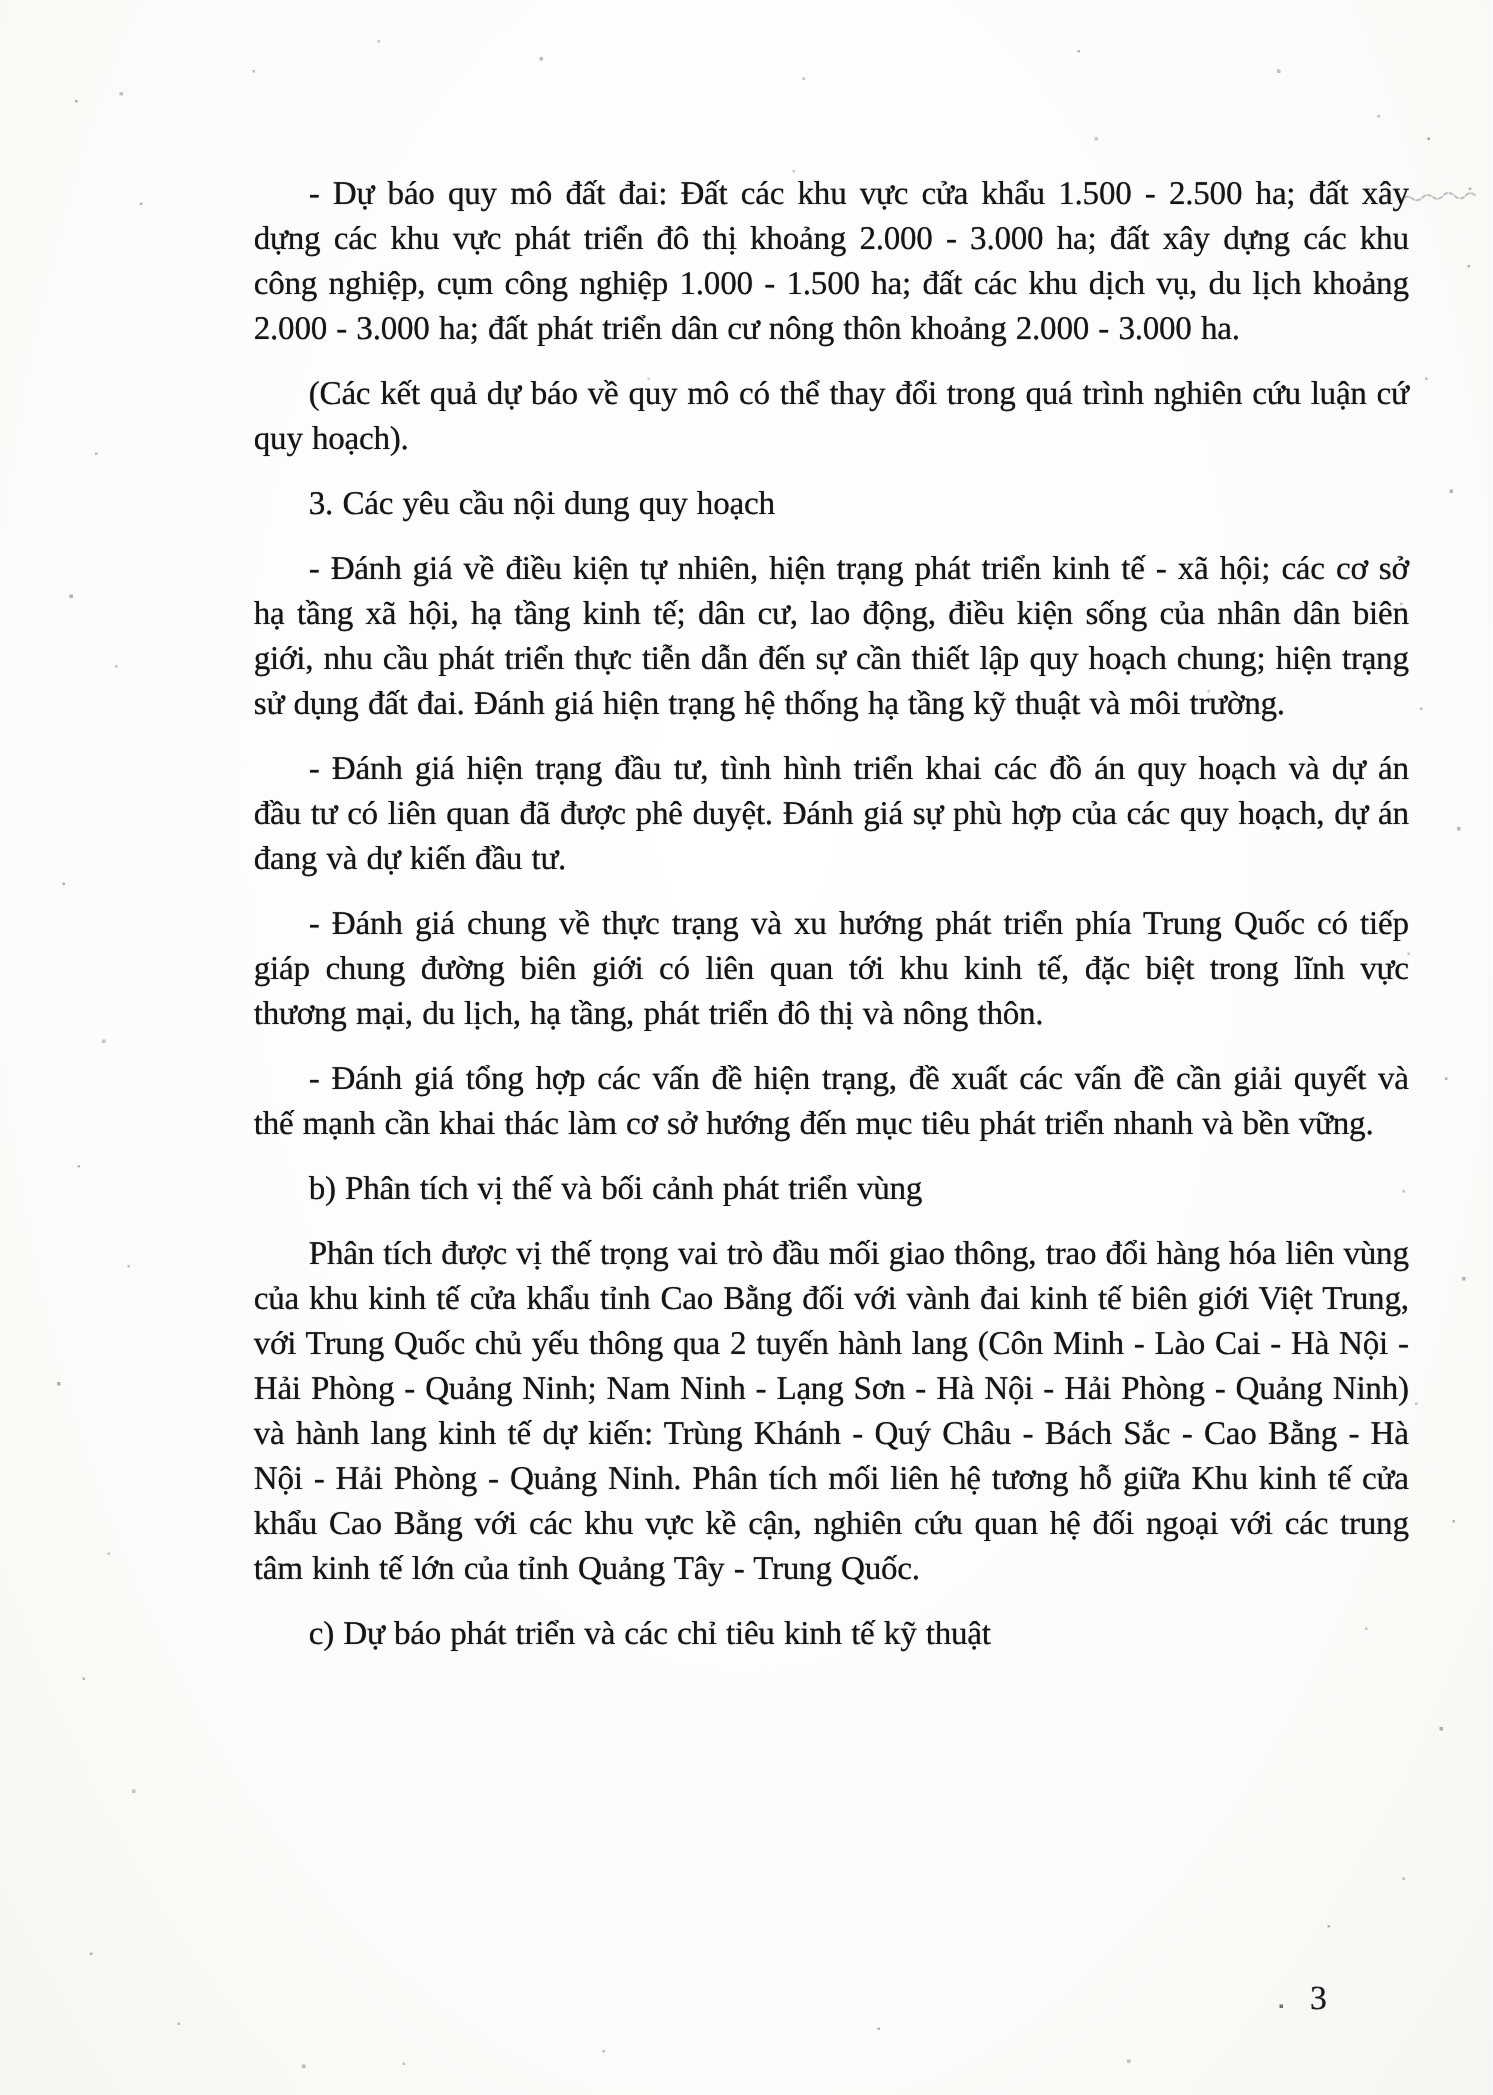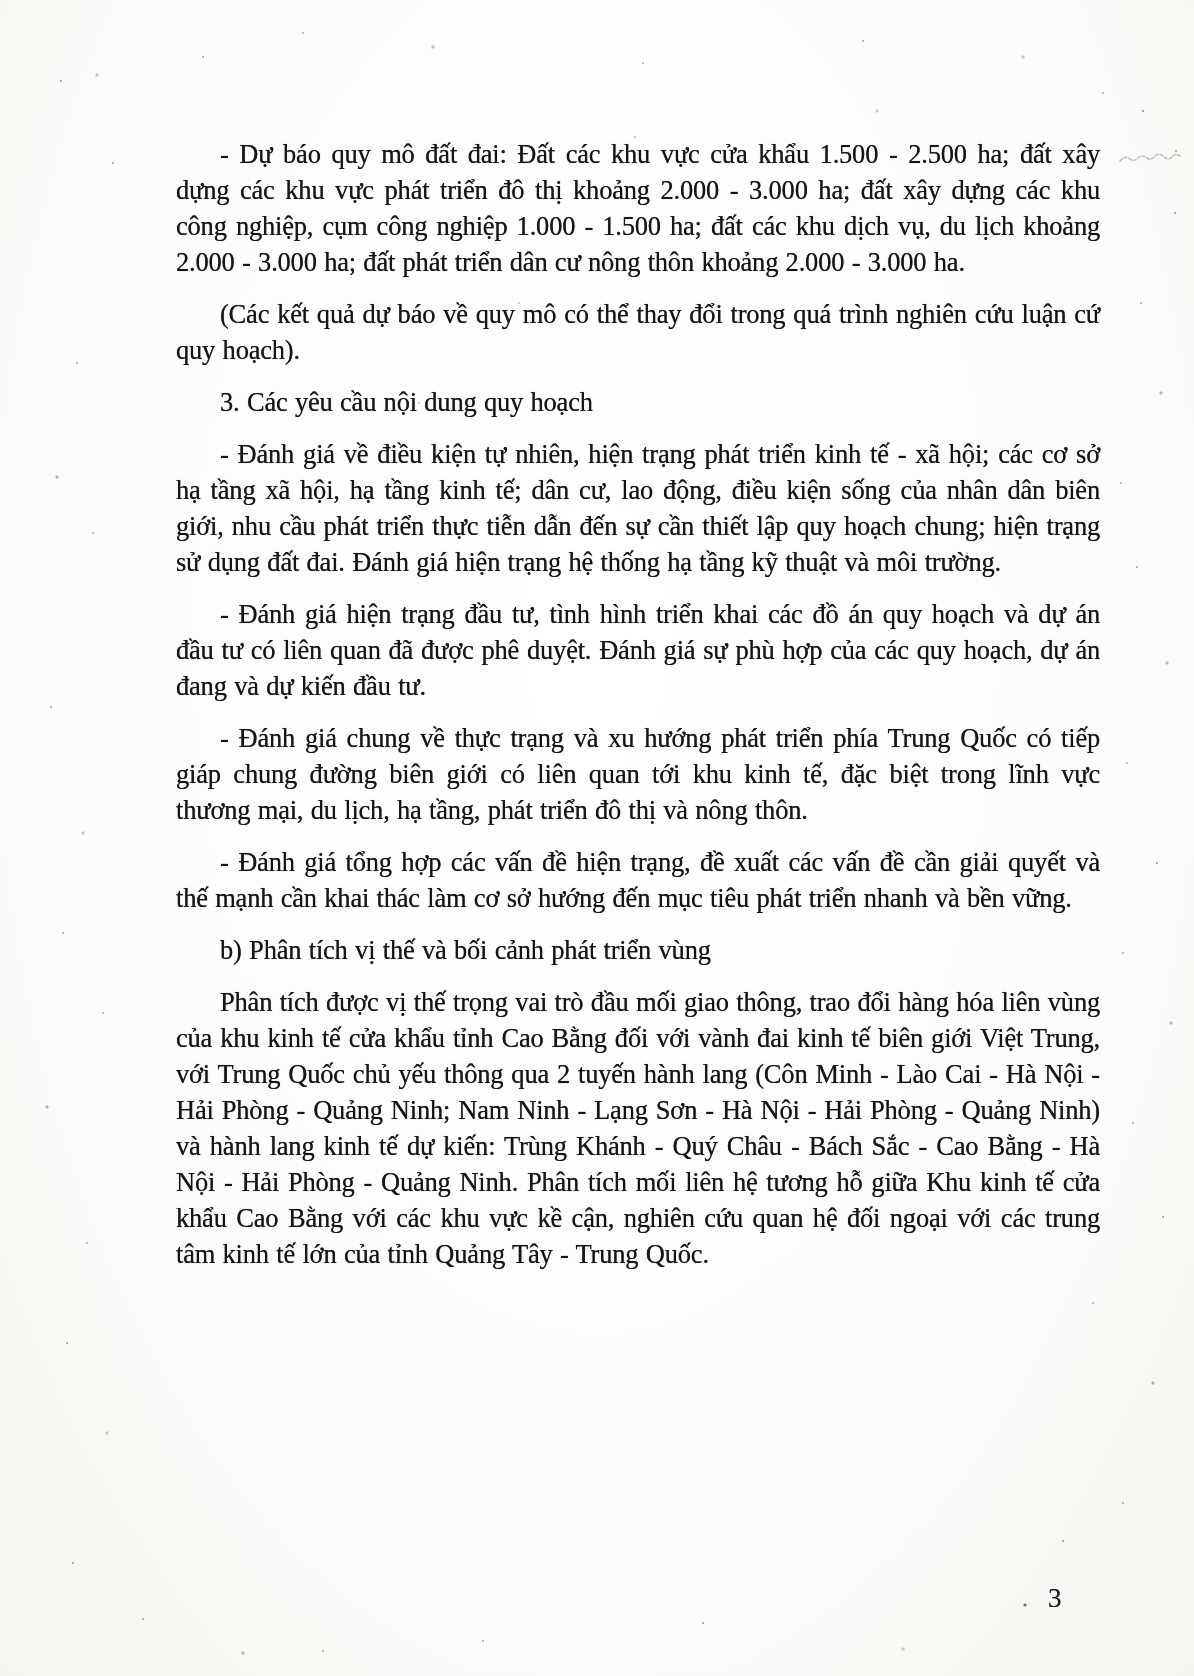--- a/index.html
+++ b/index.html
@@ -14,21 +14,21 @@
     background: radial-gradient(ellipse at 50% 38%, #fffffe 0%, #fcfcfa 62%, #f5f5f1 100%);
     font-family: "Liberation Serif", "DejaVu Serif", serif;
     color: #161616;
   }
   .page {
     position: absolute;
     inset: 0;
   }
   .text-column {
     position: absolute;
-    left: 176px;
+    left: 203px;
     top: 136px;
     width: 924px;
   }
   .para {
     margin: 0 0 16px 0;
     font-size: 26.5px;
     line-height: 36px;
     text-align: justify;
     text-indent: 44px;
     letter-spacing: -0.2px;
@@ -133,17 +133,18 @@
   <div class="text-column">
     <p class="para">- Dự báo quy mô đất đai: Đất các khu vực cửa khẩu 1.500 - 2.500 ha; đất xây dựng các khu vực phát triển đô thị khoảng 2.000 - 3.000 ha; đất xây dựng các khu công nghiệp, cụm công nghiệp 1.000 - 1.500 ha; đất các khu dịch vụ, du lịch khoảng 2.000 - 3.000 ha; đất phát triển dân cư nông thôn khoảng 2.000 - 3.000 ha.</p>
     <p class="para">(Các kết quả dự báo về quy mô có thể thay đổi trong quá trình nghiên cứu luận cứ quy hoạch).</p>
     <p class="para heading">3. Các yêu cầu nội dung quy hoạch</p>
     <p class="para">- Đánh giá về điều kiện tự nhiên, hiện trạng phát triển kinh tế - xã hội; các cơ sở hạ tầng xã hội, hạ tầng kinh tế; dân cư, lao động, điều kiện sống của nhân dân biên giới, nhu cầu phát triển thực tiễn dẫn đến sự cần thiết lập quy hoạch chung; hiện trạng sử dụng đất đai. Đánh giá hiện trạng hệ thống hạ tầng kỹ thuật và môi trường.</p>
     <p class="para">- Đánh giá hiện trạng đầu tư, tình hình triển khai các đồ án quy hoạch và dự án đầu tư có liên quan đã được phê duyệt. Đánh giá sự phù hợp của các quy hoạch, dự án đang và dự kiến đầu tư.</p>
     <p class="para">- Đánh giá chung về thực trạng và xu hướng phát triển phía Trung Quốc có tiếp giáp chung đường biên giới có liên quan tới khu kinh tế, đặc biệt trong lĩnh vực thương mại, du lịch, hạ tầng, phát triển đô thị và nông thôn.</p>
     <p class="para">- Đánh giá tổng hợp các vấn đề hiện trạng, đề xuất các vấn đề cần giải quyết và thế mạnh cần khai thác làm cơ sở hướng đến mục tiêu phát triển nhanh và bền vững.</p>
     <p class="para heading">b) Phân tích vị thế và bối cảnh phát triển vùng</p>
     <p class="para">Phân tích được vị thế trọng vai trò đầu mối giao thông, trao đổi hàng hóa liên vùng của khu kinh tế cửa khẩu tỉnh Cao Bằng đối với vành đai kinh tế biên giới Việt Trung, với Trung Quốc chủ yếu thông qua 2 tuyến hành lang (Côn Minh - Lào Cai - Hà Nội - Hải Phòng - Quảng Ninh; Nam Ninh - Lạng Sơn - Hà Nội - Hải Phòng - Quảng Ninh) và hành lang kinh tế dự kiến: Trùng Khánh - Quý Châu - Bách Sắc - Cao Bằng - Hà Nội - Hải Phòng - Quảng Ninh. Phân tích mối liên hệ tương hỗ giữa Khu kinh tế cửa khẩu Cao Bằng với các khu vực kề cận, nghiên cứu quan hệ đối ngoại với các trung tâm kinh tế lớn của tỉnh Quảng Tây - Trung Quốc.</p>
+    <p class="para heading">c) Dự báo phát triển và các chỉ tiêu kinh tế kỹ thuật</p>
   </div>
 
   <div class="page-number">3</div>
 
 </div>
 
 </body></html>

